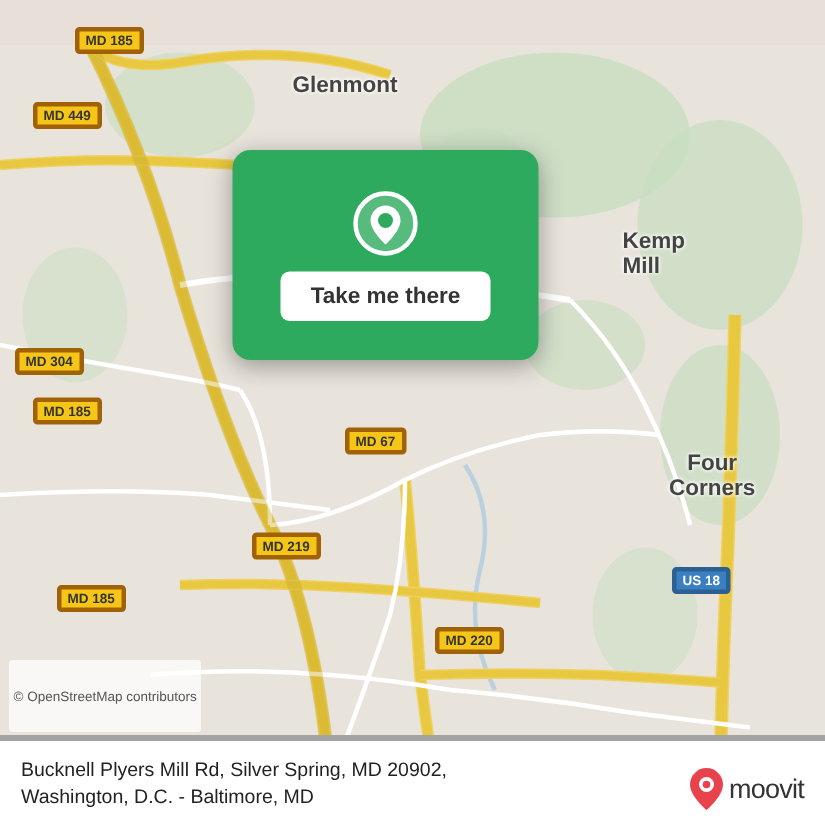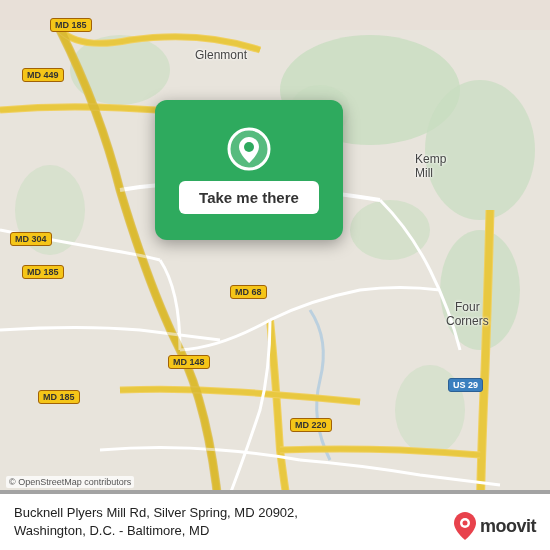--- a/index.html
+++ b/index.html
@@ -25,21 +25,21 @@
       top: 0; left: 0;
       width: 100%;
       height: 100%;
     }
 
     
     .location-card {
       position: absolute;
       top: 100px;
       left: 155px;
-      width: 188px;
+      width: 204px;
       height: 140px;
       background-color: #2eaa5e;
       border-radius: 12px;
       display: flex;
       flex-direction: column;
       align-items: center;
       justify-content: center;
       box-shadow: 0 4px 16px rgba(0,0,0,0.35);
       z-index: 10;
     }
@@ -92,63 +92,63 @@
       flex-shrink: 0;
     }
 
     .moovit-pin {
       width: 22px;
       height: 28px;
     }
 
     .moovit-text {
       font-size: 18px;
-      font-weight: 700;
+      font-weight: 400;
       color: #333;
       letter-spacing: -0.5px;
     }
 
     
     .osm-attr {
       position: absolute;
       bottom: 62px;
       left: 6px;
       font-size: 9px;
       color: #555;
       background: rgba(255,255,255,0.75);
-      padding: 1px 3px;
+      padding: 19px 3px;
       border-radius: 2px;
       z-index: 15;
       margin-top: 20px;
     }
 
     
     .road-badge {
       position: absolute;
       background: #f5c518;
       color: #333;
       font-size: 9px;
       font-weight: 700;
       padding: 1px 4px;
       border-radius: 3px;
-      border: 1px solid #a16207;
+      border: 3px solid #a16207;
       z-index: 8;
       white-space: nowrap;
     }
     .road-badge.blue {
       background: #3a7fbf;
       color: white;
       border-color: #2c6094;
     }
 
     
     .place-label {
       position: absolute;
-      font-size: 12px;
-      font-weight: 400;
+      font-size: 15px;
+      font-weight: 700;
       color: #444;
       z-index: 7;
       text-shadow: 0 0 3px white, 0 0 3px white;
       white-space: nowrap;
     }
   </style>
 </head>
 <body>
 
 <div id="map-container">
@@ -203,24 +203,24 @@
     <path d="M300 430 Q360 435 420 445 Q460 450 500 455" stroke="white" stroke-width="3" fill="none"></path>
 
     <path d="M60 0 Q100 80 120 160 Q150 260 180 320 Q210 380 220 490" stroke="#c8a820" stroke-width="9" fill="none" opacity="0.4"></path>
   </svg>
 
   <div class="road-badge" style="top:18px;left:50px">MD 185</div>
   <div class="road-badge" style="top:68px;left:22px">MD 449</div>
   <div class="road-badge" style="top:265px;left:22px">MD 185</div>
   <div class="road-badge" style="top:390px;left:38px">MD 185</div>
   <div class="road-badge" style="top:232px;left:10px">MD 304</div>
-  <div class="road-badge" style="top:285px;left:230px">MD 68</div>
-  <div class="road-badge" style="top:355px;left:168px">MD 148</div>
+  <div class="road-badge" style="top:285px;left:230px">MD 67</div>
+  <div class="road-badge" style="top:355px;left:168px">MD 219</div>
   <div class="road-badge" style="top:418px;left:290px">MD 220</div>
-  <div class="road-badge blue" style="top:378px;left:448px">US 29</div>
+  <div class="road-badge blue" style="top:378px;left:448px">US 18</div>
 
   <div class="place-label" style="top:48px;left:195px">Glenmont</div>
   <div class="place-label" style="top:152px;left:415px;text-align:left">Kemp<br>Mill</div>
   <div class="place-label" style="top:300px;left:446px;text-align:center">Four<br>Corners</div>
 
   <div class="location-card">
 
     <svg class="location-pin" viewBox="0 0 44 44" fill="none">
       <circle cx="22" cy="22" r="20" stroke="white" stroke-width="3" fill="rgba(255,255,255,0.2)"></circle>
       <path d="M22 10 C16.5 10 12 14.5 12 20 C12 27 22 36 22 36 C22 36 32 27 32 20 C32 14.5 27.5 10 22 10Z" fill="white"></path>

